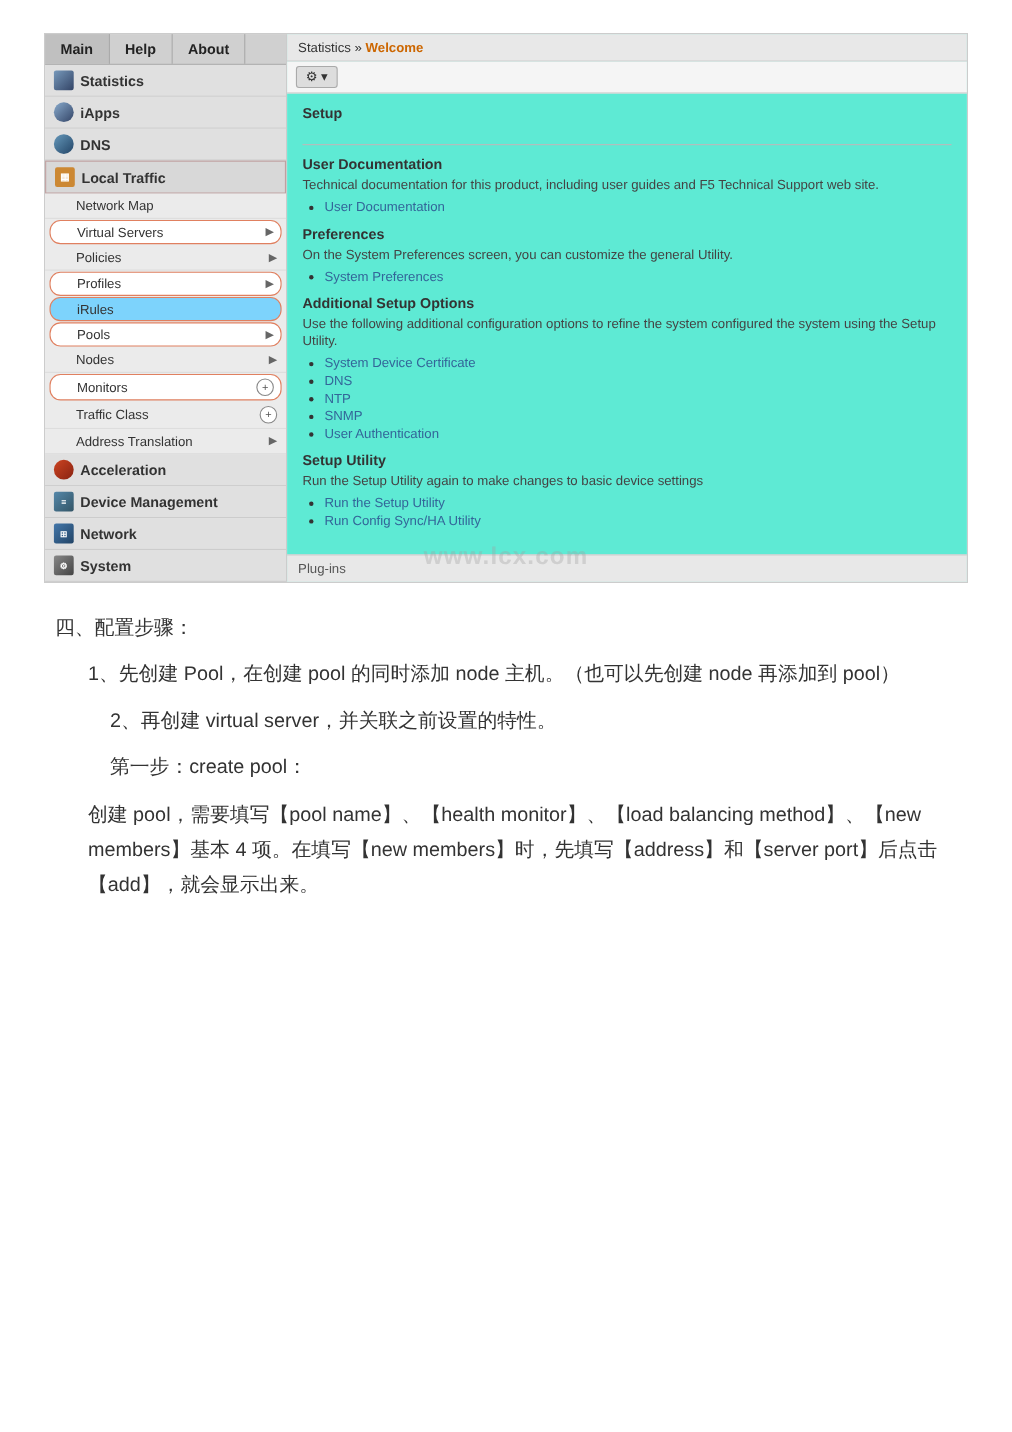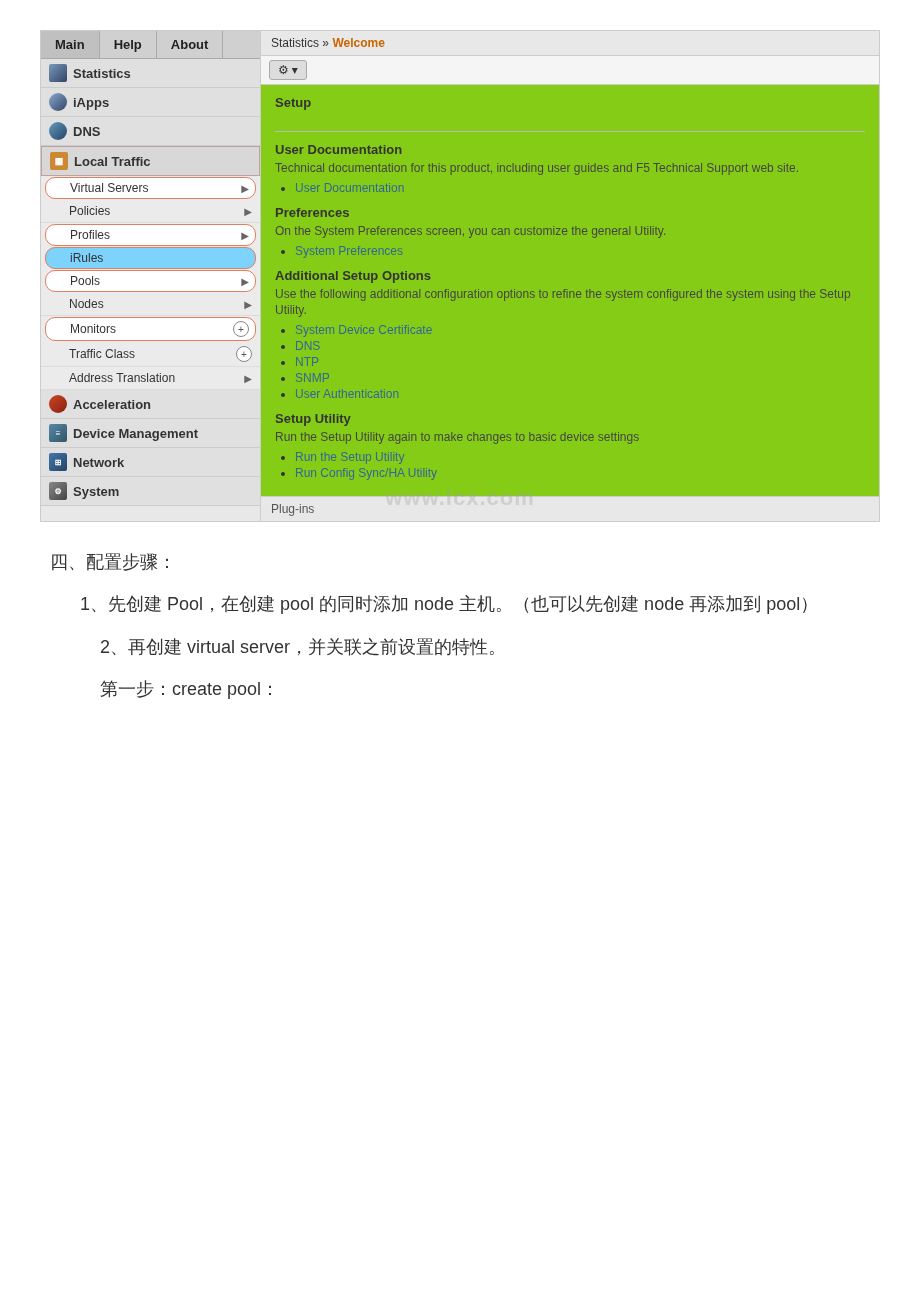--- a/index.html
+++ b/index.html
@@ -118,21 +118,21 @@
       color: #333;
       border-bottom: 1px solid #ccc;
       cursor: pointer;
       background: #d8d8d8;
       border: 1px solid #c0a0a0;
     }
 
     
     .main-content {
       flex: 1;
-      background: #84cc16;
+      background: #5eead4;
       display: flex;
       flex-direction: column;
     }
 
     .breadcrumb-bar {
       background: #e8e8e8;
       padding: 5px 10px;
       font-size: 12px;
       color: #333;
       border-bottom: 1px solid #ccc;
@@ -296,20 +296,23 @@
       <div class="icon icon-dns" style="width:18px;height:18px;margin-right:6px;border-radius:50%;background:linear-gradient(135deg,#6699bb,#224466);"></div>
       <span>DNS</span>
     </div>
 
     <div class="local-traffic-header">
       <div style="width:18px;height:18px;margin-right:6px;border-radius:2px;background:#cc8833;display:flex;align-items:center;justify-content:center;font-size:9px;color:white;">▦</div>
       <span>Local Traffic</span>
     </div>
 
     <div class="sidebar-submenu">
+      <div class="sidebar-subitem">
+        <span>Network Map</span>
+      </div>
       <div class="sidebar-subitem highlighted" style="background:#fff;border:1px solid #e08060;border-radius:10px;margin:1px 4px;">
         <span>Virtual Servers</span>
         <span class="arrow">▶</span>
       </div>
       <div class="sidebar-subitem">
         <span>Policies</span>
         <span class="arrow">▶</span>
       </div>
       <div class="sidebar-subitem highlighted" style="background:#fff;border:1px solid #e08060;border-radius:10px;margin:1px 4px;">
         <span>Profiles</span>
@@ -415,13 +418,14 @@
   </div>
 
   <div class="watermark" style="font-size:22px;color:rgba(160,160,160,0.35);letter-spacing:1px;">www.lcx.com</div>
 </div>
 
 <div class="text-body">
   <p>四、配置步骤：</p>
   <p class="indent">1、先创建 Pool，在创建 pool 的同时添加 node 主机。（也可以先创建 node 再添加到 pool）</p>
   <p class="indent2">2、再创建 virtual server，并关联之前设置的特性。</p>
   <p class="indent2">第一步：create pool：</p>
+  <p class="indent">创建 pool，需要填写【pool name】、【health monitor】、【load balancing method】、【new members】基本 4 项。在填写【new members】时，先填写【address】和【server port】后点击【add】，就会显示出来。</p>
 </div>
 
 </body></html>

